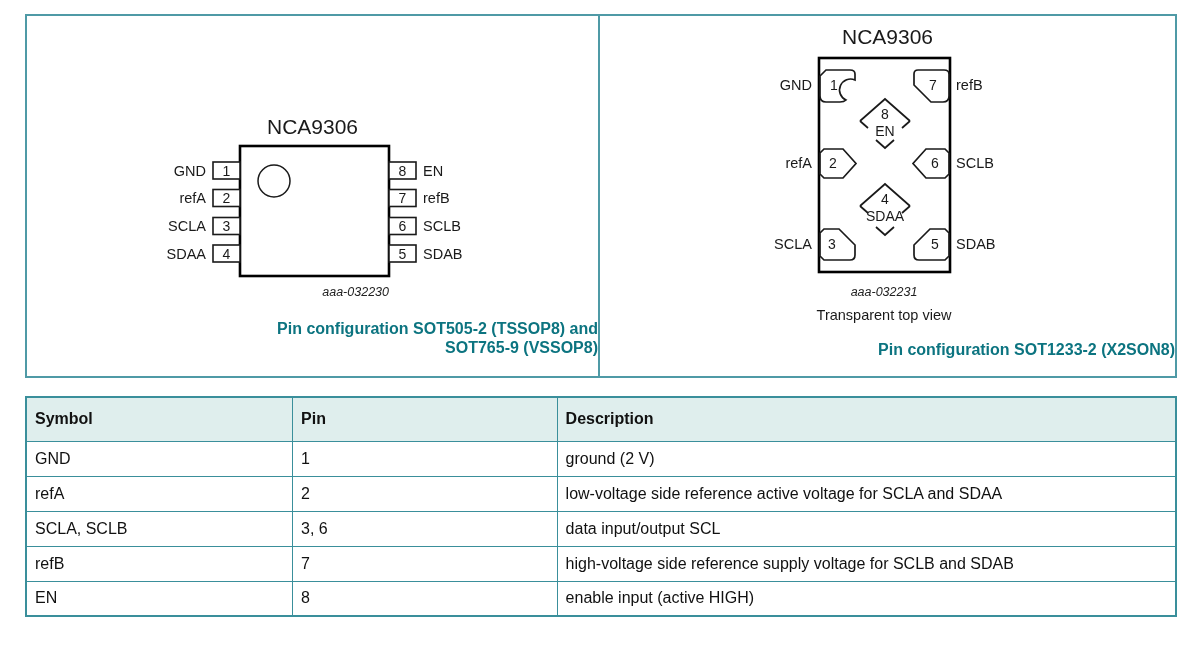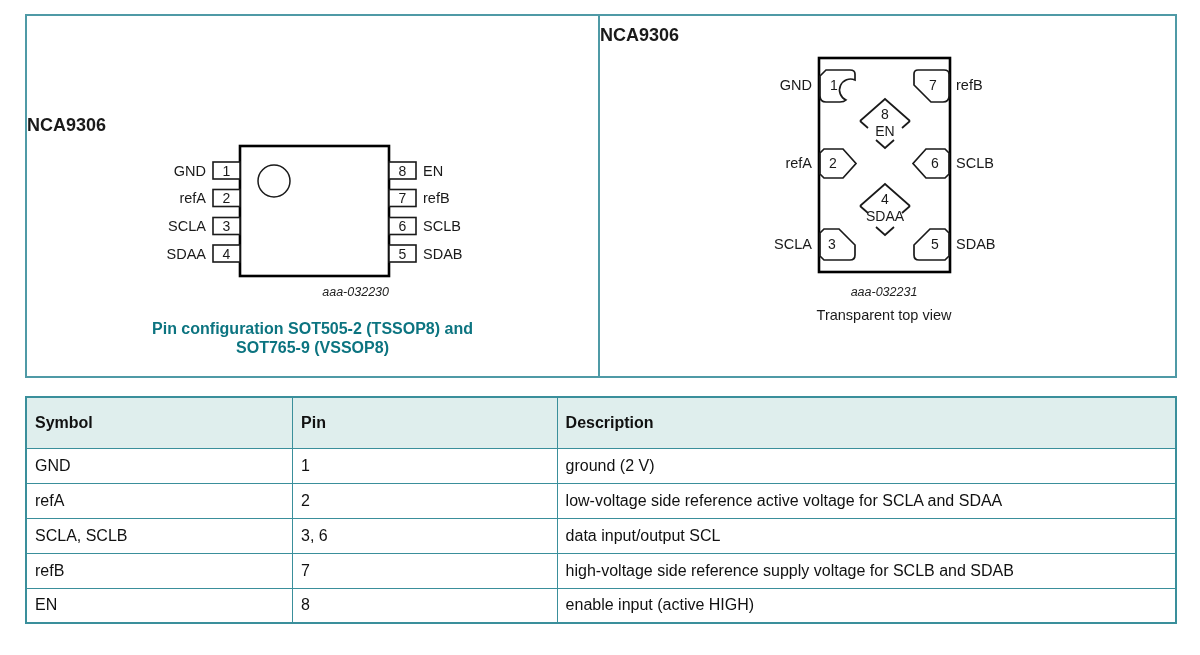--- a/index.html
+++ b/index.html
@@ -8,25 +8,25 @@
   .page { position:relative; width:1200px; height:655px; background:#fff; }
 
   
   .figure-box { position:absolute; left:25px; top:14px; width:1152px; height:364px;
                 border:2px solid #4f9aa6; background:#fff; }
   .panel { position:absolute; top:0; height:360px; }
   .panel-left  { left:0;   width:571px; }
   .panel-right { left:573px; width:575px; }
   .vdivider { position:absolute; left:571px; top:0; width:2px; height:360px;
               background:#4f9aa6; }
-  .chip-title { position:absolute; width:100%; text-align:left;
-                font-size:18px; font-weight:bold; color:#1a1a1a; }
+  .chip-title { position:absolute; width:100%; text-align:center;
+                font-size:21px; font-weight:normal; color:#1a1a1a; }
   .panel-left  .chip-title { top:99px; }
   .panel-right .chip-title { top:9px; }
-  .caption { position:absolute; width:100%; text-align:center;
+  .caption { position:absolute; width:100%; text-align:right;
              font-size:16px; font-weight:bold; color:#0c7480; line-height:19px; }
   .panel-left  .caption { top:303px; }
   .panel-right .caption { top:324px; }
   svg.diagram { position:absolute; left:0; top:0; }
   svg .body    { fill:#fff; stroke:#000; stroke-width:2.6; }
   svg .pinbox  { fill:#fff; stroke:#1a1a1a; stroke-width:1.6; }
   svg .pad     { fill:#fff; stroke:#1a1a1a; stroke-width:1.7; }
   svg .line    { fill:none; stroke:#1a1a1a; stroke-width:1.7; }
   svg .thin    { fill:#fff; stroke:#1a1a1a; stroke-width:1.5; }
   svg text     { font-family:"Liberation Sans", sans-serif; fill:#1a1a1a; }
@@ -37,21 +37,21 @@
   svg .figid-end { font-size:12.5px; font-style:italic; text-anchor:end; fill:#222; }
   svg .figid-mid { font-size:12.5px; font-style:italic; text-anchor:middle; fill:#222; }
   svg .note    { font-size:14.5px; text-anchor:middle; }
 
   
   table.pins { position:absolute; left:25px; top:396px; width:1152px;
                border-collapse:collapse; font-size:16px; color:#111;
                border:2px solid #3a8f9b; }
   table.pins th, table.pins td { border:1px solid #3a8f9b; padding:0 8px;
                text-align:left; vertical-align:middle; font-weight:normal; }
-  table.pins thead th { background:#dfeeed; font-weight:bold; height:51px; }
+  table.pins thead th { background:#dfeeed; font-weight:bold; height:44px; }
   table.pins tbody td { background:#fff; height:35px; }
   col.c1 { width:267px; } col.c2 { width:265px; } col.c3 { width:620px; }
 </style>
 </head>
 <body>
 
 <div class="page">
 
   <div class="figure-box">
 
@@ -144,20 +144,23 @@
         <text class="lbl-end" x="212" y="152">refA</text>
         <text class="lbl-end" x="212" y="233">SCLA</text>
         <text class="lbl" x="356" y="74">refB</text>
         <text class="lbl" x="356" y="152">SCLB</text>
         <text class="lbl" x="356" y="233">SDAB</text>
 
         <text class="figid-mid" x="284" y="280">aaa-032231</text>
         <text class="note" x="284" y="304">Transparent top view</text>
       </svg>
 
+      <div class="caption">
+        <div>Pin configuration SOT1233-2 (X2SON8)</div>
+      </div>
     </div>
   </div>
 
   <table class="pins">
     <colgroup>
         <col class="c1">
         <col class="c2">
         <col class="c3">
       </colgroup>
     <thead>

